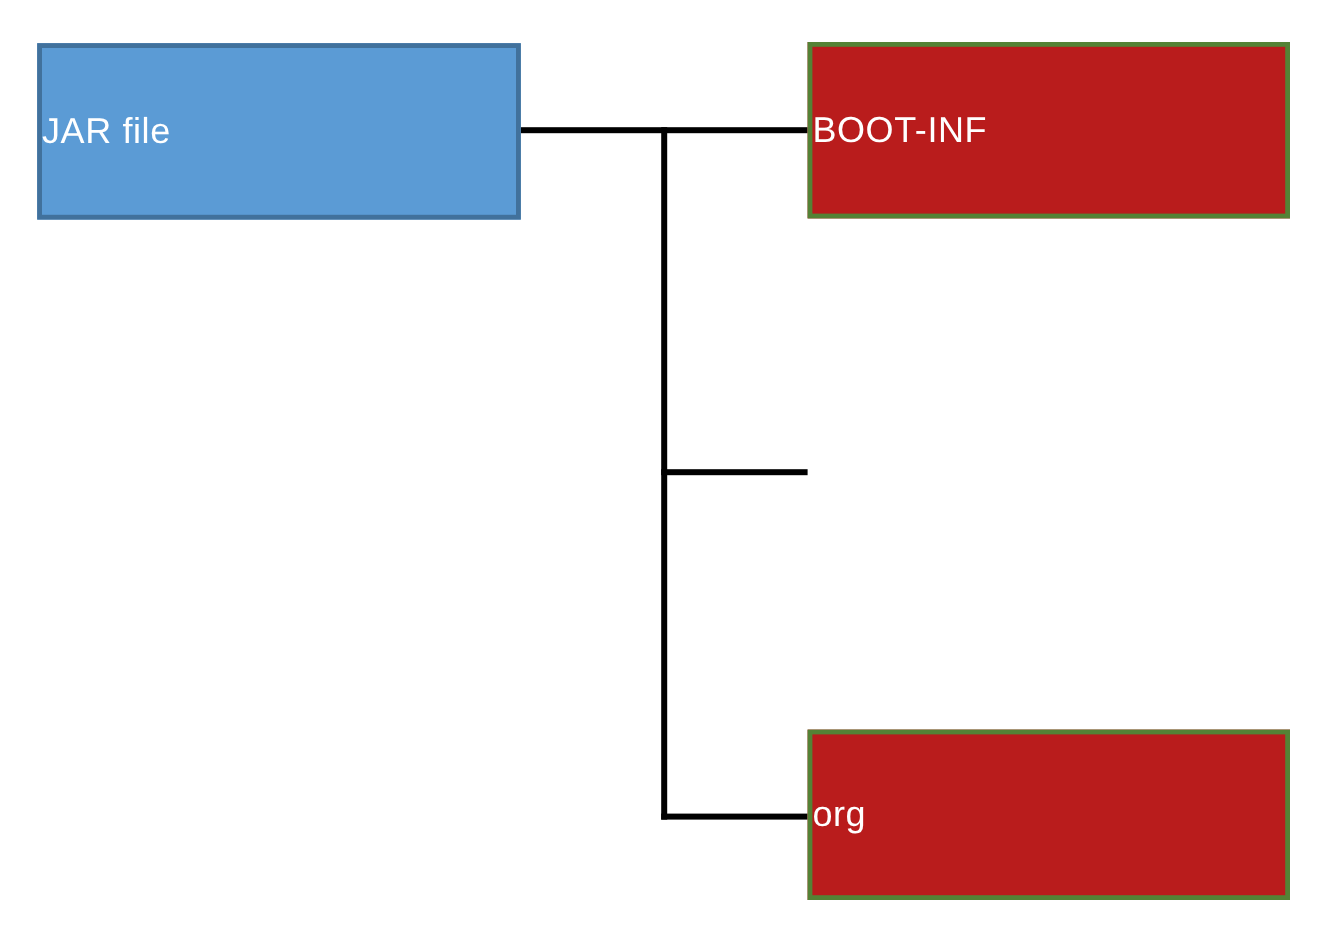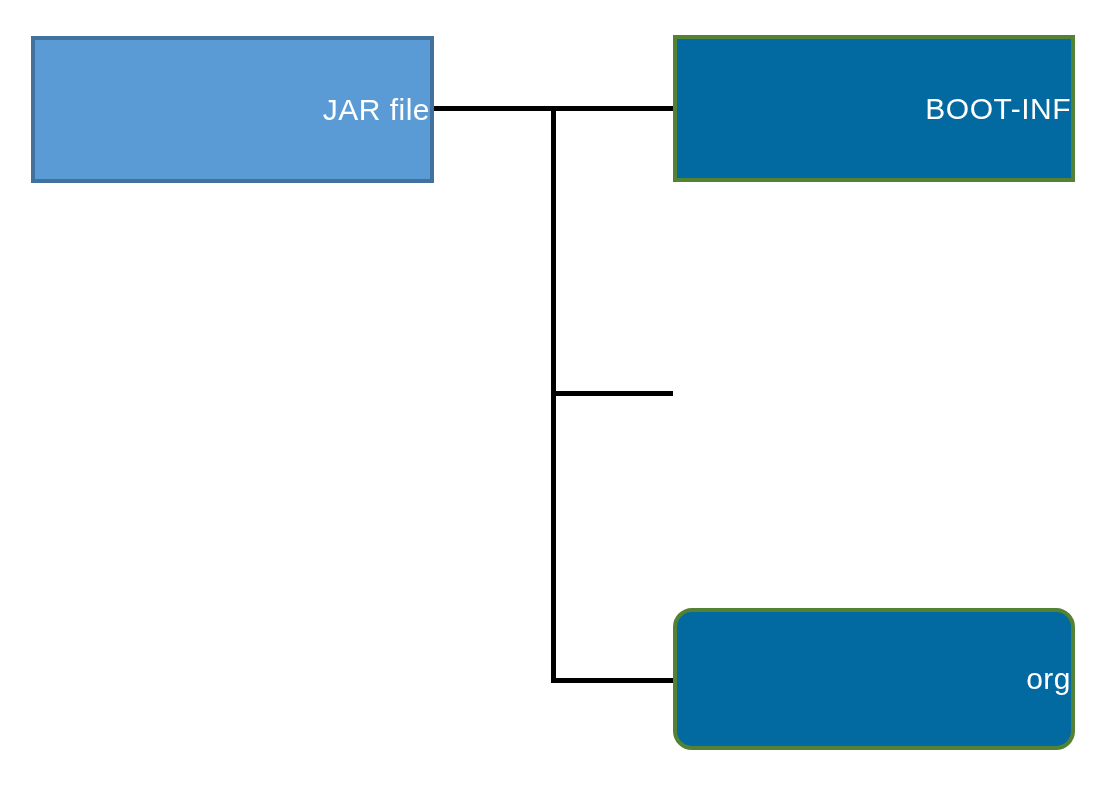--- a/index.html
+++ b/index.html
@@ -13,43 +13,43 @@
     width: 1109px;
     height: 787px;
     background: #ffffff;
     overflow: hidden;
   }
   .node {
     position: absolute;
     box-sizing: border-box;
     display: flex;
     align-items: center;
-    justify-content: flex-end;
+    justify-content: flex-start;
     color: #ffffff;
     font-size: 30px;
     font-weight: 400;
     letter-spacing: 0.5px;
   }
   .node-root {
     left: 31px;
     top: 36px;
     width: 403px;
     height: 147px;
     background: #5B9BD5;
     border: 4px solid #41719C;
   }
   .node-child {
     left: 673px;
     width: 402px;
-    background: #0369a1;
+    background: #b91c1c;
     border: 4px solid #548235;
   }
   .node-child-0 { top: 35px;  height: 147px; }
   .node-child-1 { top: 321px; height: 145px; }
-  .node-child-2 { top: 608px; height: 142px; border-radius: 19px; }
+  .node-child-2 { top: 608px; height: 142px; }
   .connector {
     position: absolute;
     background: #000000;
   }
   .conn-root-h  { left: 434px; top: 106px; width: 239px; height: 5px; }
   .conn-trunk-v { left: 551px; top: 106px; width: 5px;  height: 577px; }
   .conn-mid-h   { left: 551px; top: 391px; width: 122px; height: 5px; }
   .conn-bot-h   { left: 551px; top: 678px; width: 122px; height: 5px; }
 </style>
 </head>

